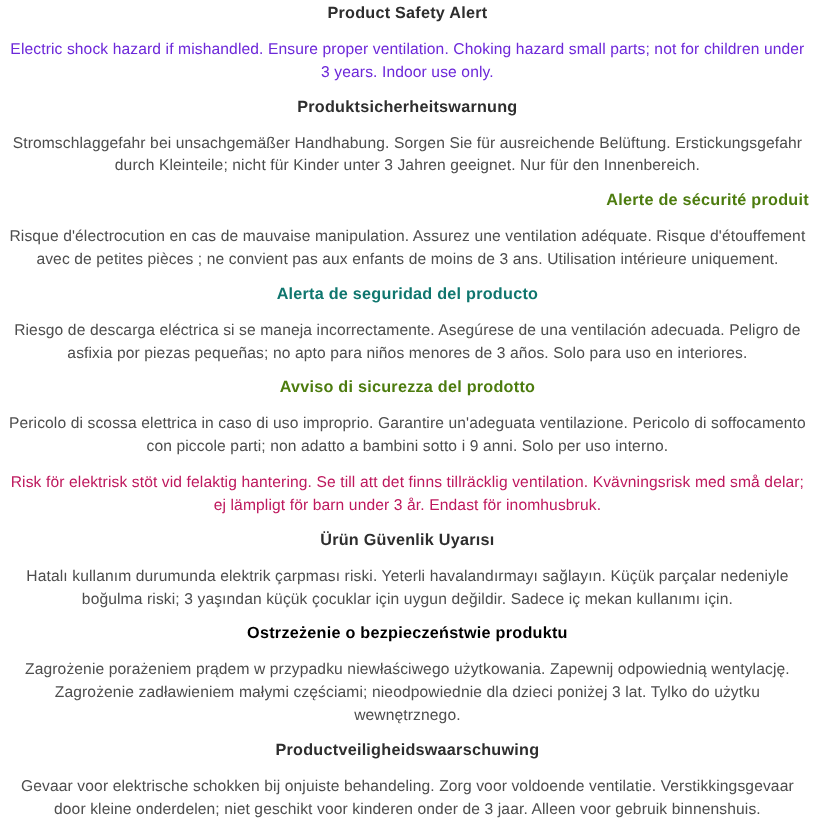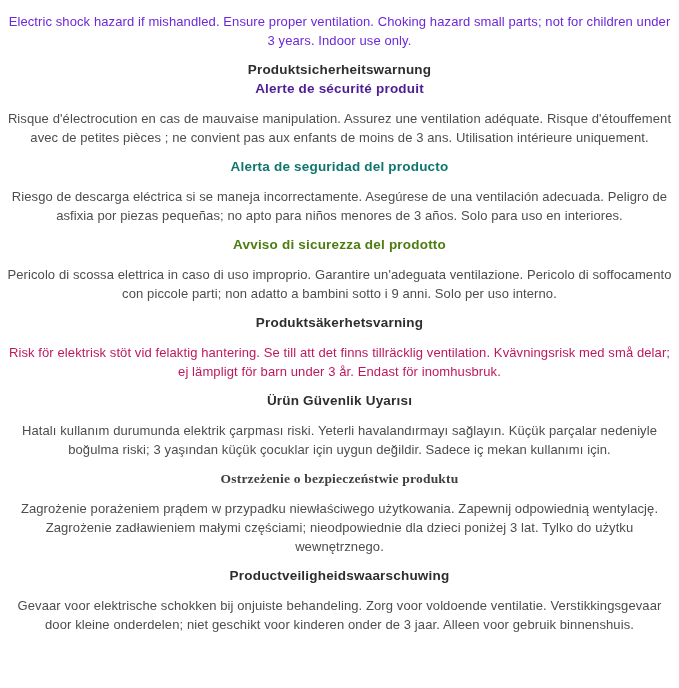--- a/index.html
+++ b/index.html
@@ -37,54 +37,55 @@
     color: #4d4d4d;
     text-align: center;
   }
   .safety-section:last-child .section-body { margin-bottom: 0; }
 </style>
 </head>
 <body style="background: rgb(255, 255, 255);">
 
 <main class="doc">
   <section class="safety-section" lang="en">
+    <h2 class="section-heading" style="color: rgb(46, 46, 46);">Product Safety Alert</h2>
     <p class="section-body" style="color: #6d28d9;">Electric shock hazard if mishandled. Ensure proper ventilation. Choking hazard small parts; not for children under 3 years. Indoor use only.</p>
   </section>
 
   <section class="safety-section" lang="de">
     <h2 class="section-heading" style="color: rgb(46, 46, 46);">Produktsicherheitswarnung</h2>
+    <p class="section-body" style="color: rgb(77, 77, 77);">Stromschlaggefahr bei unsachgemäßer Handhabung. Sorgen Sie für ausreichende Belüftung. Erstickungsgefahr durch Kleinteile; nicht für Kinder unter 3 Jahren geeignet. Nur für den Innenbereich.</p>
   </section>
 
   <section class="safety-section" lang="fr">
-    <h2 class="section-heading" style="color: #4c1d95;">Alerte de sécurité produit</h2>
+    <h2 class="section-heading" style="color: #4d7c0f; text-align: right;">Alerte de sécurité produit</h2>
     <p class="section-body" style="color: rgb(77, 77, 77);">Risque d'électrocution en cas de mauvaise manipulation. Assurez une ventilation adéquate. Risque d'étouffement avec de petites pièces ; ne convient pas aux enfants de moins de 3 ans. Utilisation intérieure uniquement.</p>
   </section>
 
   <section class="safety-section" lang="es">
     <h2 class="section-heading" style="color: #0f766e;">Alerta de seguridad del producto</h2>
     <p class="section-body" style="color: rgb(77, 77, 77);">Riesgo de descarga eléctrica si se maneja incorrectamente. Asegúrese de una ventilación adecuada. Peligro de asfixia por piezas pequeñas; no apto para niños menores de 3 años. Solo para uso en interiores.</p>
   </section>
 
   <section class="safety-section" lang="it">
     <h2 class="section-heading" style="color: #4d7c0f;">Avviso di sicurezza del prodotto</h2>
     <p class="section-body" style="color: rgb(77, 77, 77);">Pericolo di scossa elettrica in caso di uso improprio. Garantire un'adeguata ventilazione. Pericolo di soffocamento con piccole parti; non adatto a bambini sotto i 9 anni. Solo per uso interno.</p>
   </section>
 
   <section class="safety-section" lang="sv">
-    <h2 class="section-heading" style="color: rgb(46, 46, 46);">Produktsäkerhetsvarning</h2>
     <p class="section-body" style="color: #be185d;">Risk för elektrisk stöt vid felaktig hantering. Se till att det finns tillräcklig ventilation. Kvävningsrisk med små delar; ej lämpligt för barn under 3 år. Endast för inomhusbruk.</p>
   </section>
 
   <section class="safety-section" lang="tr">
     <h2 class="section-heading" style="color: rgb(46, 46, 46);">Ürün Güvenlik Uyarısı</h2>
     <p class="section-body" style="color: rgb(77, 77, 77);">Hatalı kullanım durumunda elektrik çarpması riski. Yeterli havalandırmayı sağlayın. Küçük parçalar nedeniyle boğulma riski; 3 yaşından küçük çocuklar için uygun değildir. Sadece iç mekan kullanımı için.</p>
   </section>
 
   <section class="safety-section" lang="pl">
-    <h2 class="section-heading" style="color: #404040; font-family: Liberation Serif, serif;">Ostrzeżenie o bezpieczeństwie produktu</h2>
+    <h2 class="section-heading" style="color: #000000;">Ostrzeżenie o bezpieczeństwie produktu</h2>
     <p class="section-body" style="color: rgb(77, 77, 77);">Zagrożenie porażeniem prądem w przypadku niewłaściwego użytkowania. Zapewnij odpowiednią wentylację. Zagrożenie zadławieniem małymi częściami; nieodpowiednie dla dzieci poniżej 3 lat. Tylko do użytku wewnętrznego.</p>
   </section>
 
   <section class="safety-section" lang="nl">
     <h2 class="section-heading" style="color: rgb(46, 46, 46);">Productveiligheidswaarschuwing</h2>
     <p class="section-body" style="color: rgb(77, 77, 77);">Gevaar voor elektrische schokken bij onjuiste behandeling. Zorg voor voldoende ventilatie. Verstikkingsgevaar door kleine onderdelen; niet geschikt voor kinderen onder de 3 jaar. Alleen voor gebruik binnenshuis.</p>
   </section>
 </main>
 
 </body></html>

